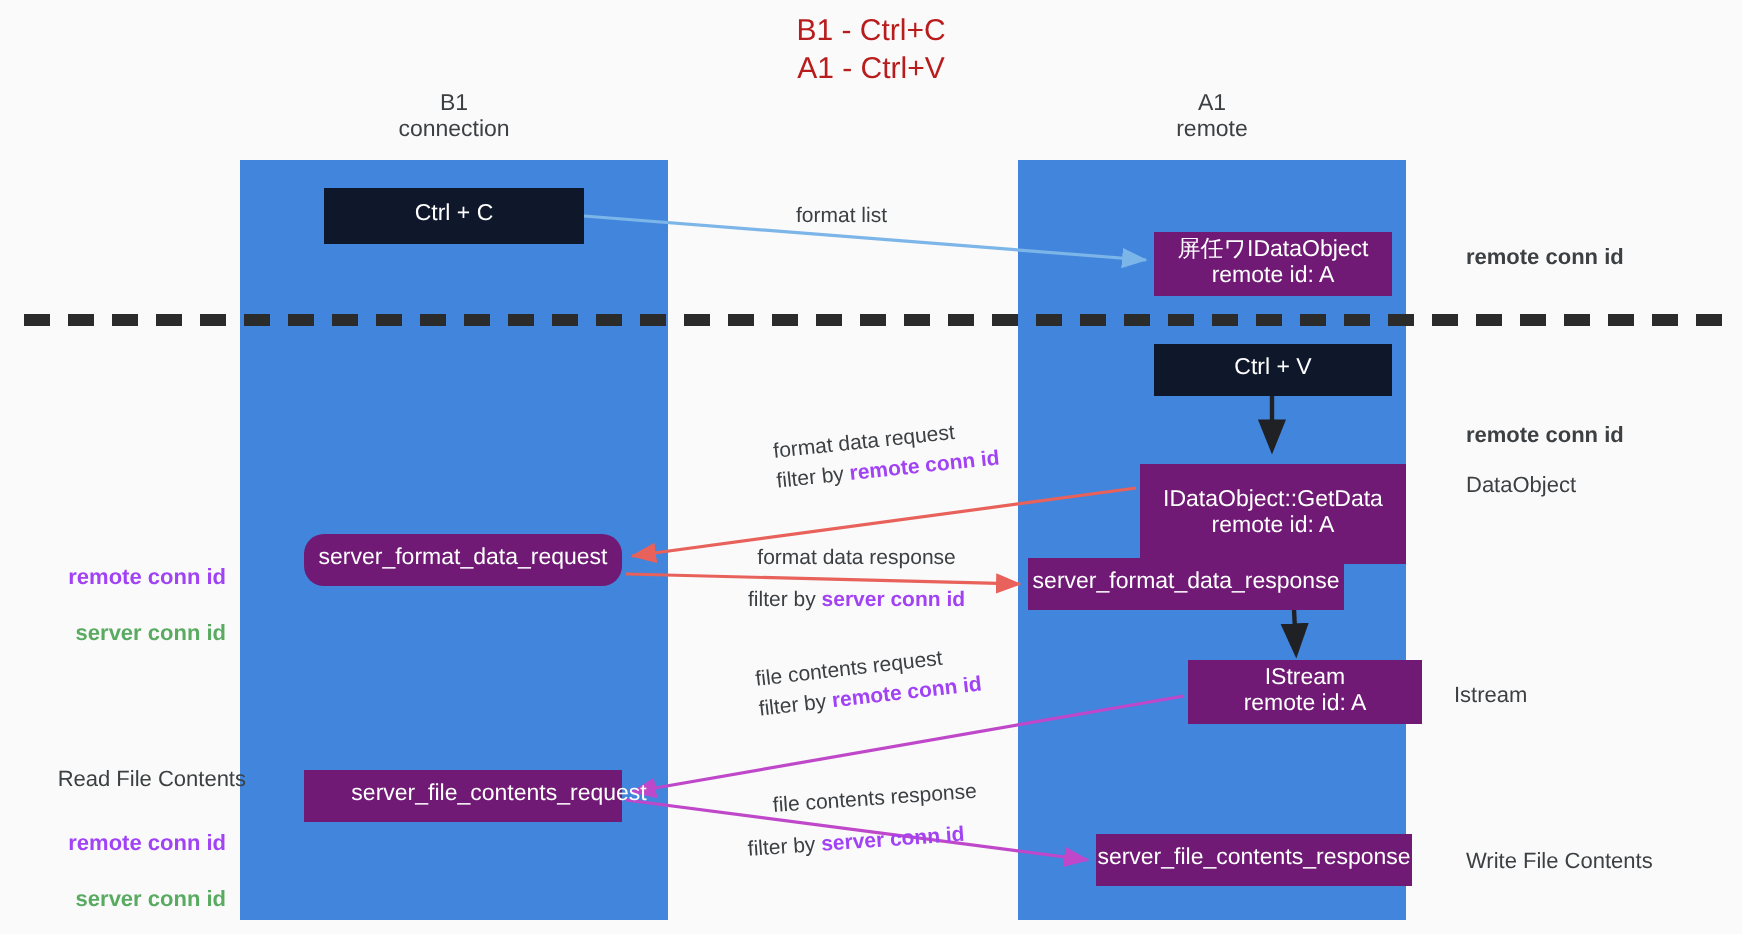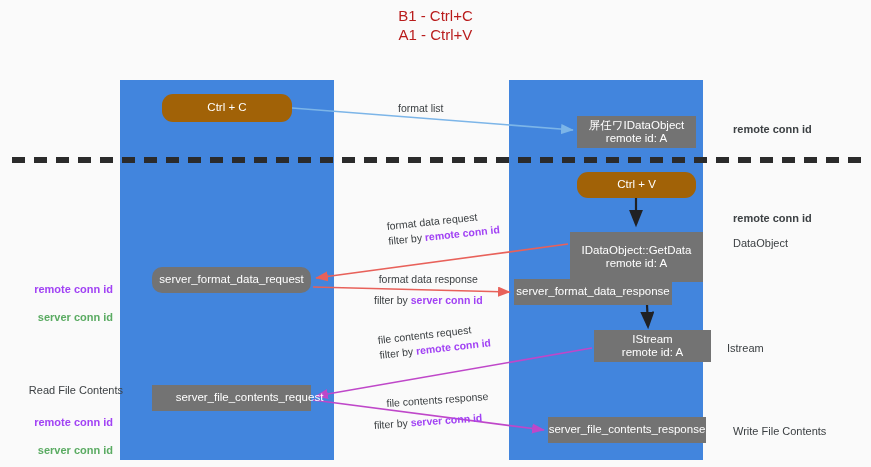--- a/index.html
+++ b/index.html
@@ -30,22 +30,22 @@
   #head-b1{left:120px;top:46px;width:214px;}
   #head-a1{left:509px;top:46px;width:194px;}
 
   
   .node{
     position:absolute;display:flex;align-items:center;justify-content:center;
     text-align:center;color:#ffffff;font-size:11.5px;line-height:13.5px;
     white-space:pre-line;box-sizing:border-box;padding:2px 4px;
     z-index:5;
   }
-  .node.green{background:#a16207;border-radius:11px;}
-  .node.orange{background:#737373;}
+  .node.green{background:#0f172a;}
+  .node.orange{background:#701a75;}
 
   #n-ctrlc{left:162px;top:94px;width:130px;height:28px;}
   #n-idataobject{left:577px;top:116px;width:119px;height:32px;}
   #n-ctrlv{left:577px;top:172px;width:119px;height:26px;}
   #n-getdata{left:570px;top:232px;width:133px;height:50px;}
   #n-sfdreq{left:152px;top:267px;width:159px;height:26px;border-radius:10px;}
   #n-sfdresp{left:514px;top:279px;width:158px;height:26px;}
   #n-istream{left:594px;top:330px;width:117px;height:32px;}
   #n-sfcreq{left:152px;top:385px;width:159px;height:26px;padding-left:40px;}
   #n-sfcresp{left:548px;top:417px;width:158px;height:26px;}
@@ -126,20 +126,24 @@
     <path d="M592,348 L316,396" stroke="#bf47c9" stroke-width="1.6" fill="none" marker-end="url(#ah-mag)"></path>
 
     <path d="M313,400 L544,430" stroke="#bf47c9" stroke-width="1.6" fill="none" marker-end="url(#ah-mag)"></path>
   </svg>
 
   <div id="divider"></div>
 
   <div class="diagram-title">B1 - Ctrl+C
 A1 - Ctrl+V</div>
 
+  <div class="lane-head" id="head-b1">B1
+connection</div>
+  <div class="lane-head" id="head-a1">A1
+remote</div>
 
   <div class="node green" id="n-ctrlc">Ctrl + C</div>
   <div class="node orange" id="n-idataobject">屏任ワIDataObject
 remote id: A</div>
   <div class="node green" id="n-ctrlv">Ctrl + V</div>
   <div class="node orange" id="n-getdata">IDataObject::GetData
 remote id: A</div>
   <div class="node orange" id="n-sfdreq">server_format_data_request</div>
   <div class="node orange" id="n-sfdresp">server_format_data_response</div>
   <div class="node orange" id="n-istream">IStream

